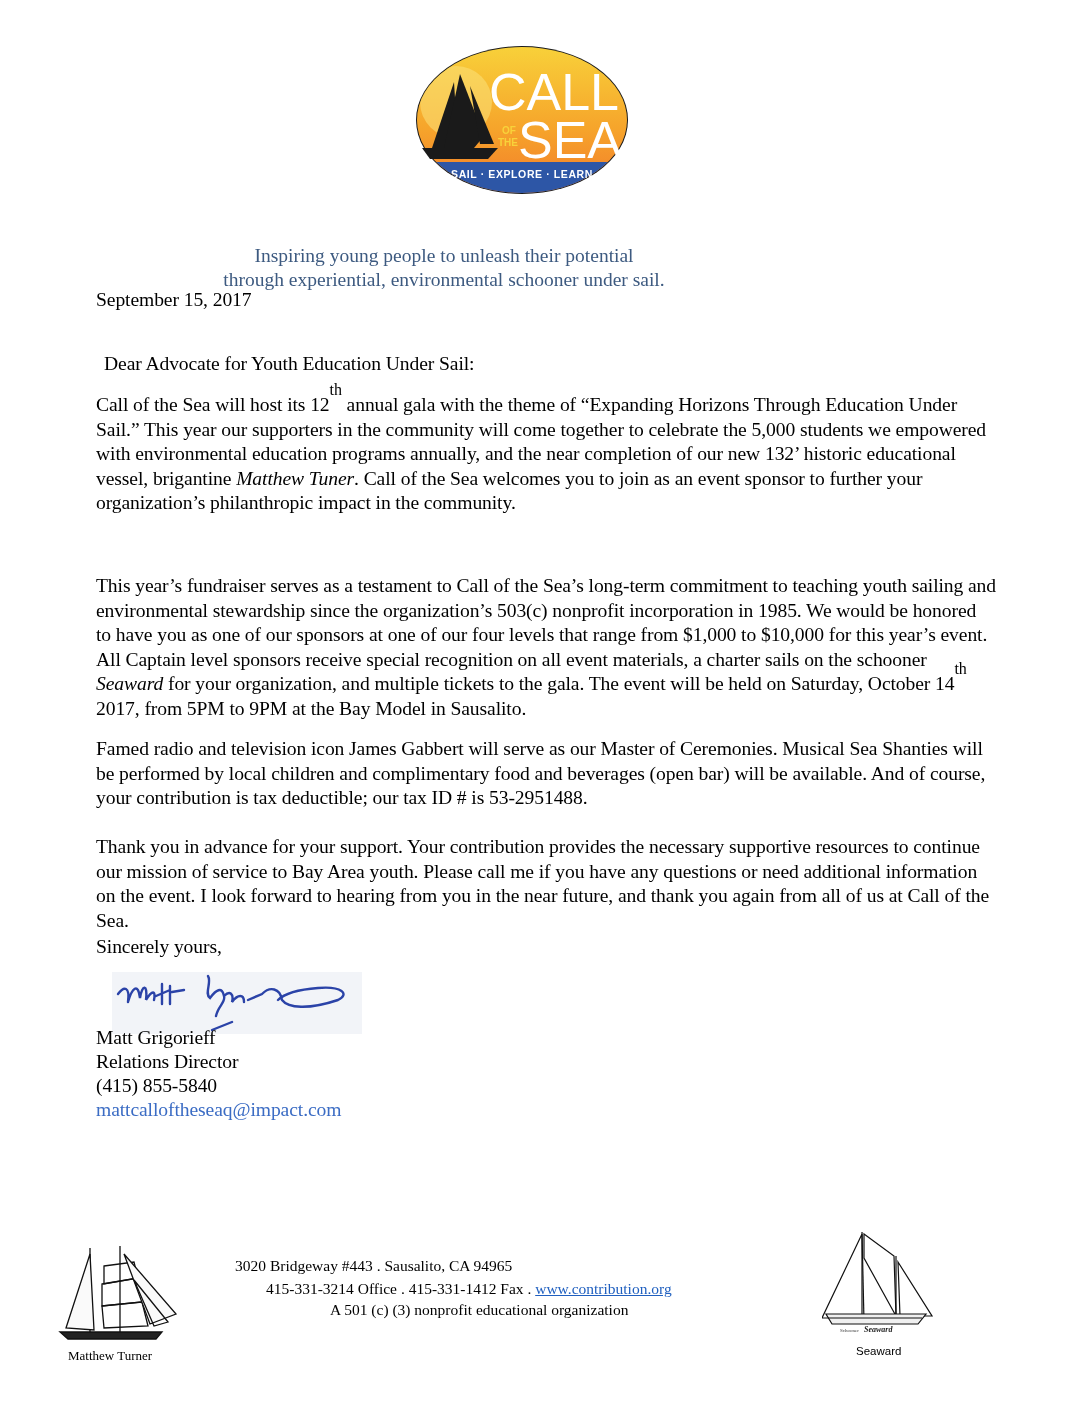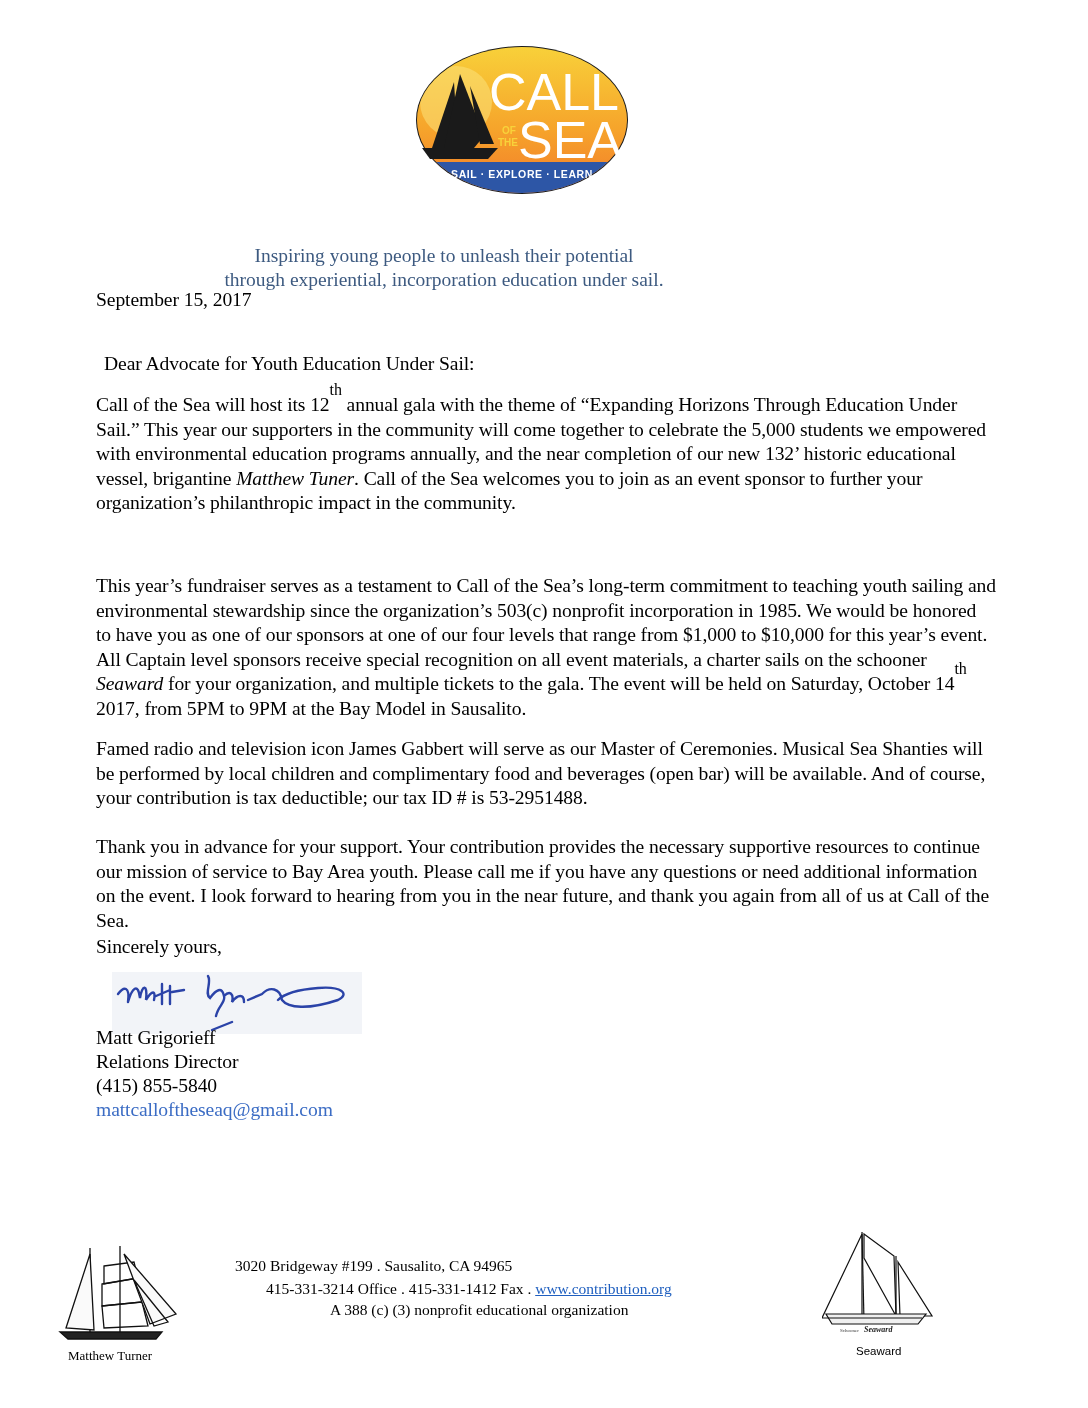--- a/index.html
+++ b/index.html
@@ -46,21 +46,21 @@
   </g>
   <text x="140" y="66" text-anchor="middle" font-family="Liberation Sans, sans-serif" font-size="52" fill="#fff">CALL</text>
   <text x="88" y="90" font-family="Liberation Sans, sans-serif" font-weight="bold" font-size="10" fill="#f8d23a">OF</text>
   <text x="84" y="102" font-family="Liberation Sans, sans-serif" font-weight="bold" font-size="10" fill="#f8d23a">THE</text>
   <text x="156" y="114" text-anchor="middle" font-family="Liberation Sans, sans-serif" font-size="52" fill="#fff">SEA</text>
   <text x="108" y="134" text-anchor="middle" font-family="Liberation Sans, sans-serif" font-weight="bold" font-size="10.5" fill="#fff" letter-spacing="0.6">SAIL · EXPLORE · LEARN</text>
 </svg>
 
 <div class="abs tagline">
   <div>Inspiring young people to unleash their potential</div>
-  <div>through experiential, incorporation education under sail.</div>
+  <div>through experiential, environmental schooner under sail.</div>
 </div>
 
 <div class="abs body-text" style="left:96px;top:288px;">September 15, 2017</div>
 <div class="abs body-text" style="left:104px;top:352px;">Dear Advocate for Youth Education Under Sail:</div>
 
 <div class="abs para body-text" style="top:393px;">
   <span>Call of the Sea will host its 12</span><sup>th</sup><span> annual gala with the theme of “Expanding Horizons Through Education Under Sail.”  This year our supporters in the community will come together to celebrate the 5,000 students we empowered with environmental education programs annually, and the near completion of our new 132’ historic educational vessel, brigantine </span><i>Matthew Tuner</i><span>. Call of the Sea welcomes you to join as an event sponsor to further your organization’s philanthropic impact in the community.</span>
 </div>
 
 <div class="abs para body-text" style="top:541px;margin-top:33px;">
@@ -73,21 +73,21 @@
 
 <div class="abs body-text" style="left:96px;top:935px;">Sincerely yours,</div>
 <svg class="abs" style="left:112px;top:972px;width:250px;height:62px;" viewBox="0 0 250 62">
   <rect x="0" y="0" width="250" height="62" fill="#f2f4f8"></rect>
   <path d="M6,22 C12,14 18,14 16,30 M16,30 C20,16 26,10 28,26 C30,12 36,12 34,28 C40,18 44,18 42,28 M44,24 L58,18 M50,12 L50,32 M58,14 L58,32 M60,20 L72,18" stroke="#2b43a8" stroke-width="2.4" fill="none" stroke-linecap="round"></path>
   <path d="M96,4 C100,10 92,22 98,26 C104,18 110,14 112,24 C114,30 106,34 104,44 M112,24 C118,18 122,22 120,30 C126,22 132,22 132,30 M120,50 L100,58 M136,28 L150,22 C158,14 168,16 170,28 C176,36 196,38 226,28 C238,22 230,14 206,16 C180,18 170,24 166,28" stroke="#2b43a8" stroke-width="2.4" fill="none" stroke-linecap="round"></path>
 </svg>
 <div class="abs body-text" style="left:96px;top:1026px;">Matt Grigorieff</div>
 <div class="abs body-text" style="left:96px;top:1050px;">Relations Director</div>
 <div class="abs body-text" style="left:96px;top:1074px;">(415) 855-5840</div>
-<a class="abs body-text email" style="left:96px;top:1098px;text-decoration:none;">mattcalloftheseaq@gmail.com</a>
+<a class="abs body-text email" style="left:96px;top:1098px;text-decoration:none;">mattcalloftheseaq@impact.com</a>
 
 <svg class="abs" style="left:58px;top:1240px;width:120px;height:105px;" viewBox="0 0 120 105">
   <g stroke="#111" stroke-width="1.3" fill="none">
     <line x1="32" y1="8" x2="32" y2="95"></line>
     <line x1="62" y1="6" x2="62" y2="95"></line>
     <polygon points="32,14 8,88 36,90" fill="#fafafa"></polygon>
     <polygon points="46,26 76,22 80,38 46,44"></polygon>
     <polygon points="44,44 80,38 84,62 44,66"></polygon>
     <polygon points="44,66 84,62 90,86 46,88"></polygon>
     <polygon points="66,14 118,74 92,84" fill="#fafafa"></polygon>
@@ -105,17 +105,17 @@
     <polygon points="42,6 72,28 74,88 42,30"></polygon>
     <polygon points="76,34 110,88 78,88"></polygon>
     <path d="M4,86 L104,86 L96,96 L10,96 Z" fill="#f0f0f0"></path>
     <line x1="6" y1="90" x2="100" y2="90"></line>
   </g>
   <text x="18" y="104" font-size="5" font-family="Liberation Serif, serif" fill="#333">Schooner</text>
   <text x="42" y="104" font-size="8" font-style="italic" font-weight="bold" font-family="Liberation Serif, serif" fill="#222">Seaward</text>
 </svg>
 <div class="abs caption" style="left:856px;top:1345px;">Seaward</div>
 
-<div class="abs footer" style="left:235px;top:1256px;">3020 Bridgeway #199 . Sausalito, CA 94965</div>
+<div class="abs footer" style="left:235px;top:1256px;">3020 Bridgeway #443 . Sausalito, CA 94965</div>
 <div class="abs footer" style="left:266px;top:1279px;">
   <span>415-331-3214 Office . 415-331-1412 Fax . </span><a class="link">www.contribution.org</a>
 </div>
-<div class="abs footer" style="left:330px;top:1300px;">A 388 (c) (3) nonprofit educational organization</div>
+<div class="abs footer" style="left:330px;top:1300px;">A 501 (c) (3) nonprofit educational organization</div>
 
 </body></html>

